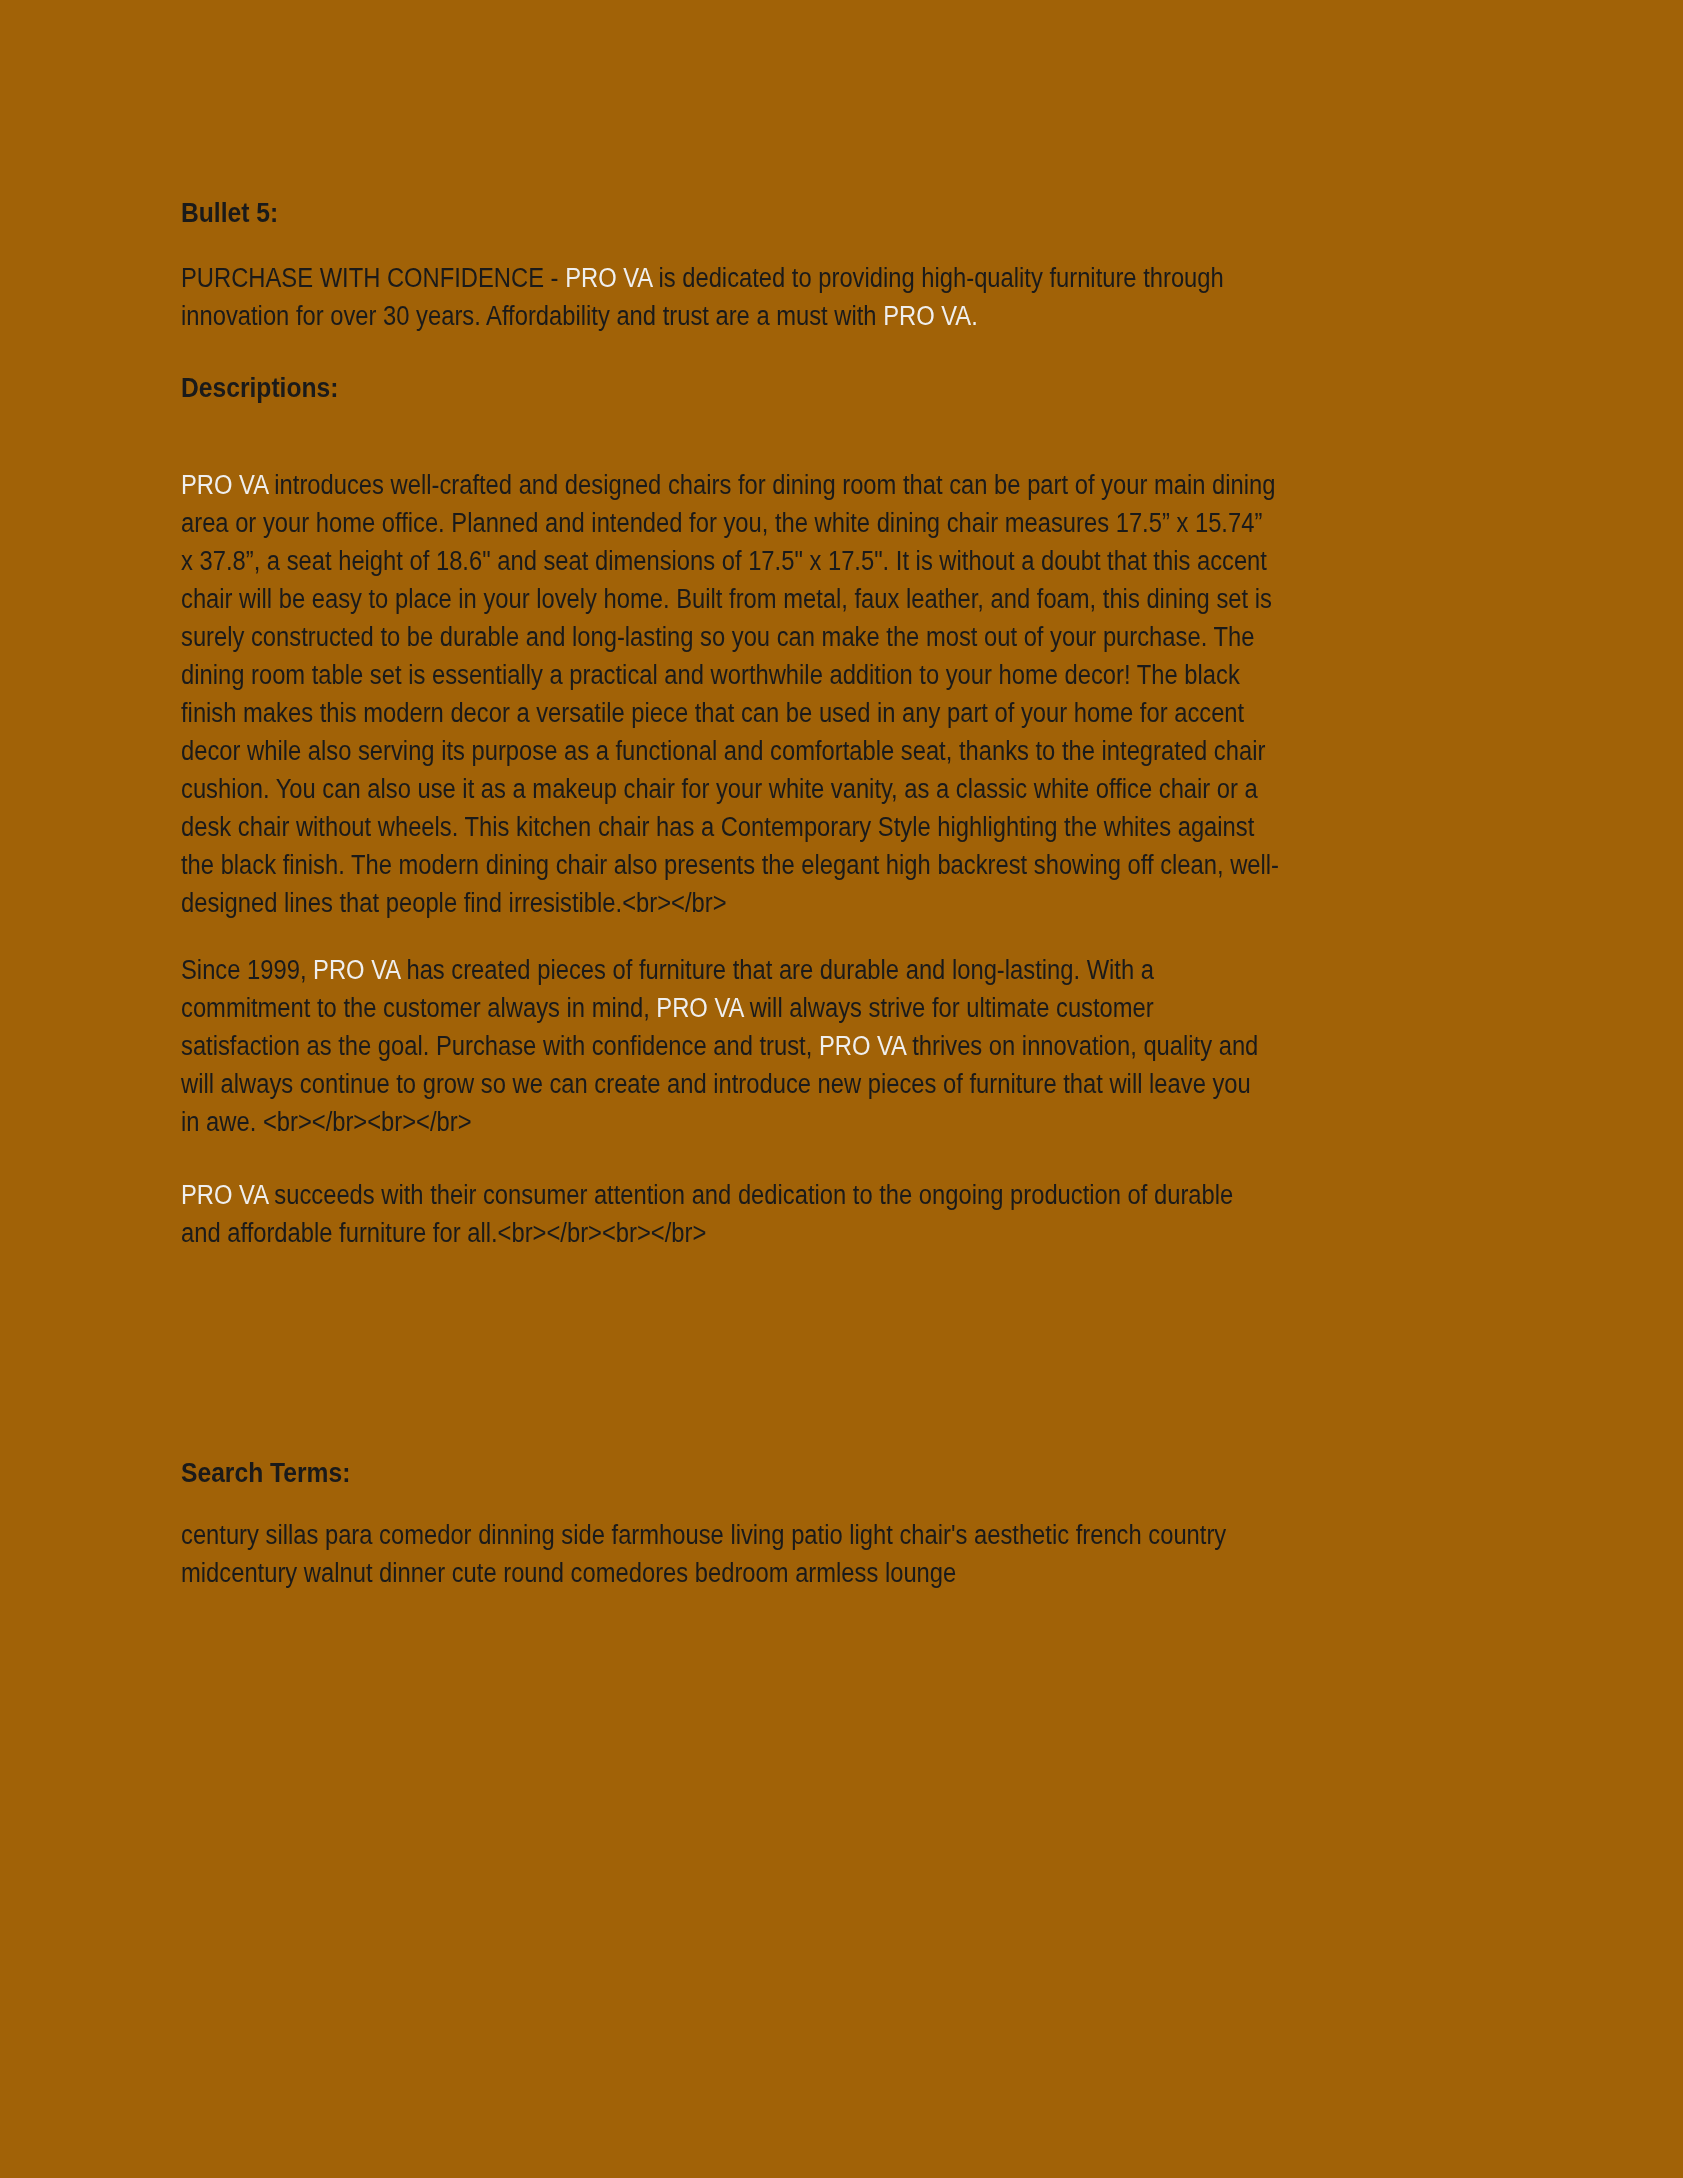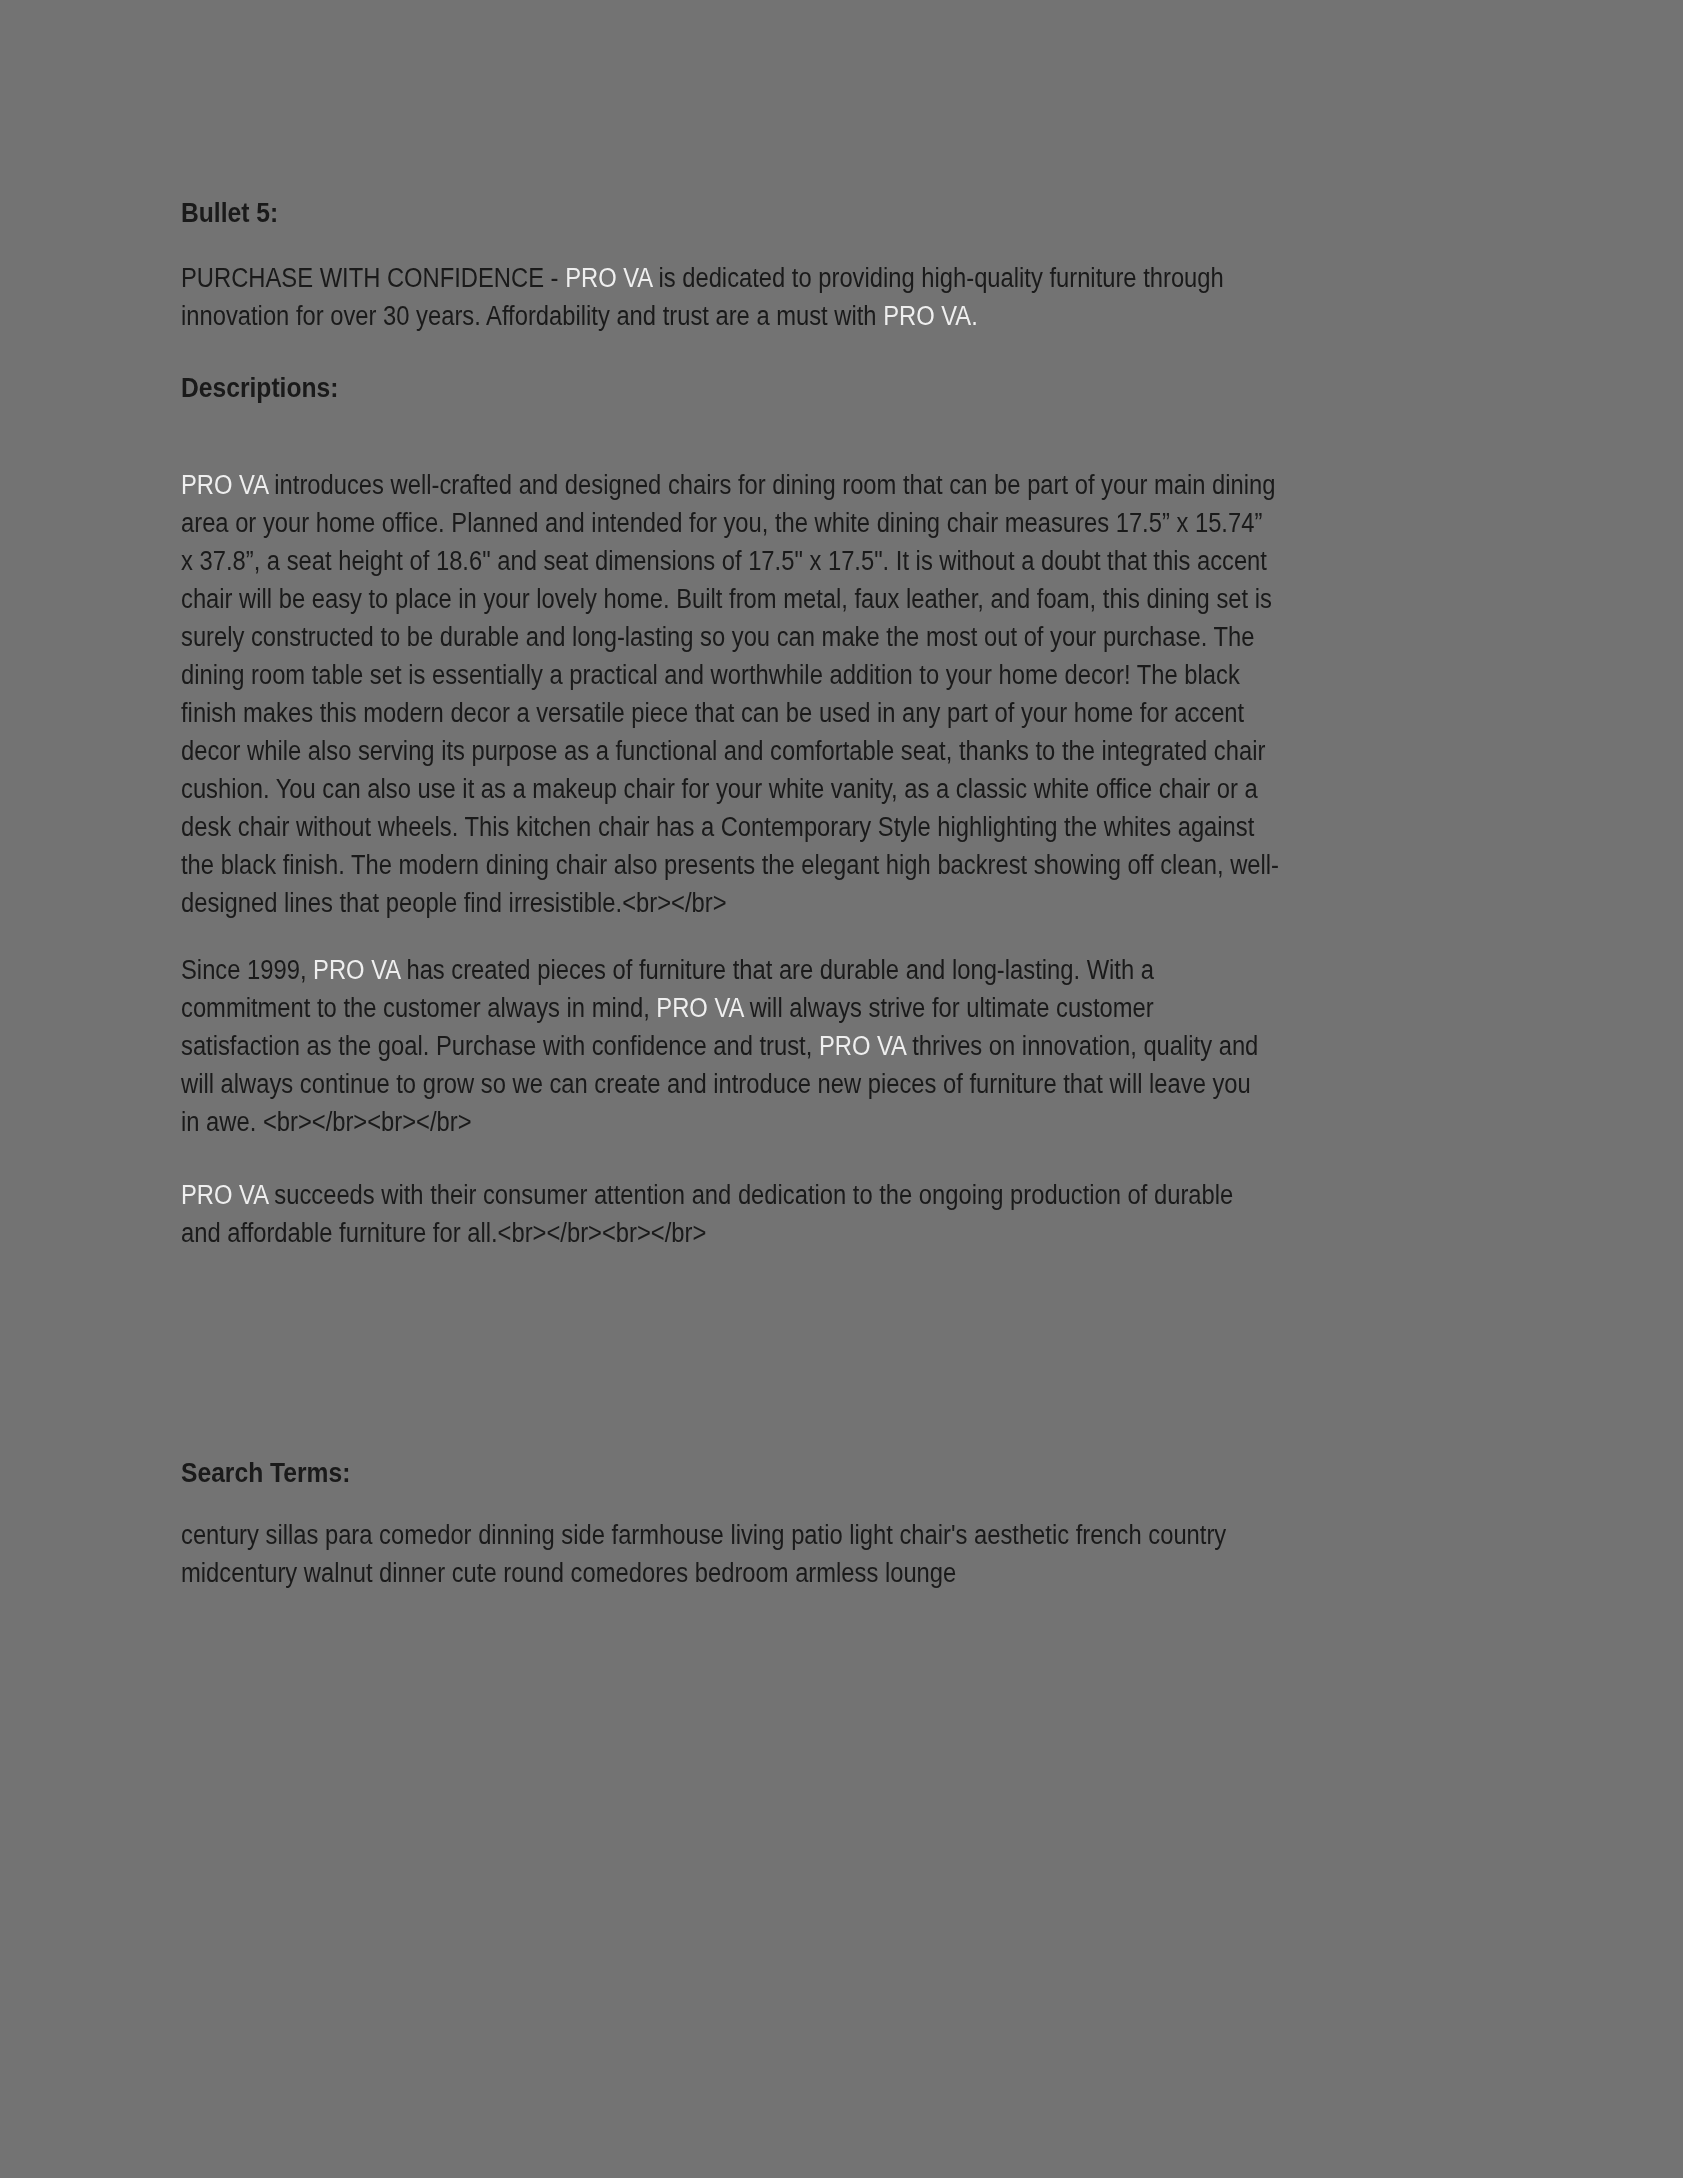--- a/index.html
+++ b/index.html
@@ -1,19 +1,19 @@
 <!DOCTYPE html>
 <html><head>
 <meta charset="utf-8">
 <style>
   html,body{margin:0;padding:0;background:#ffffff;}
   .page{
     position:relative;
     width:1683px;height:2178px;
-    background:#737373;
+    background:#a16207;
     overflow:hidden;
     font-family:"Liberation Sans",sans-serif;
     color:#1a1a1a;
   }
   .content{
     padding-left:181px;
     padding-top:194px;
   }
   .squeeze{
     transform:scaleX(0.88);

